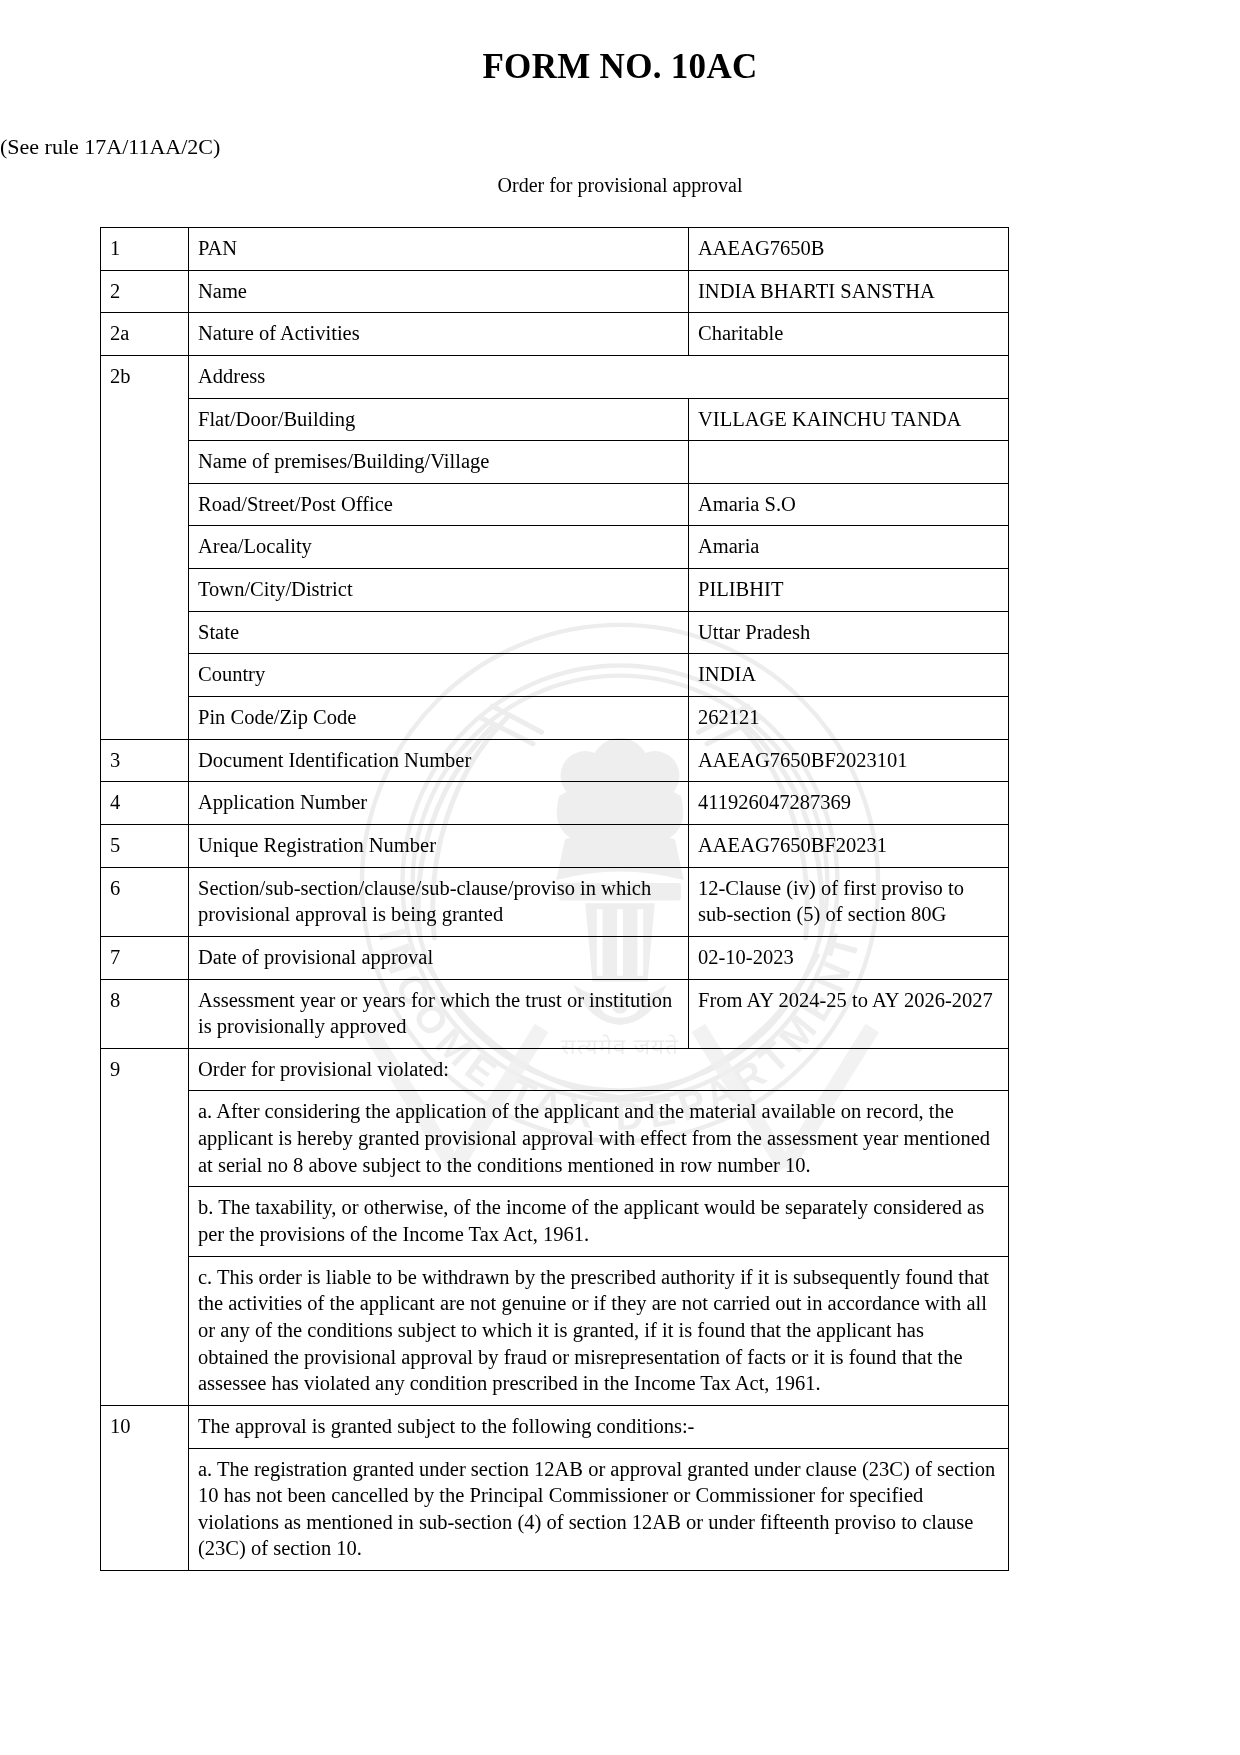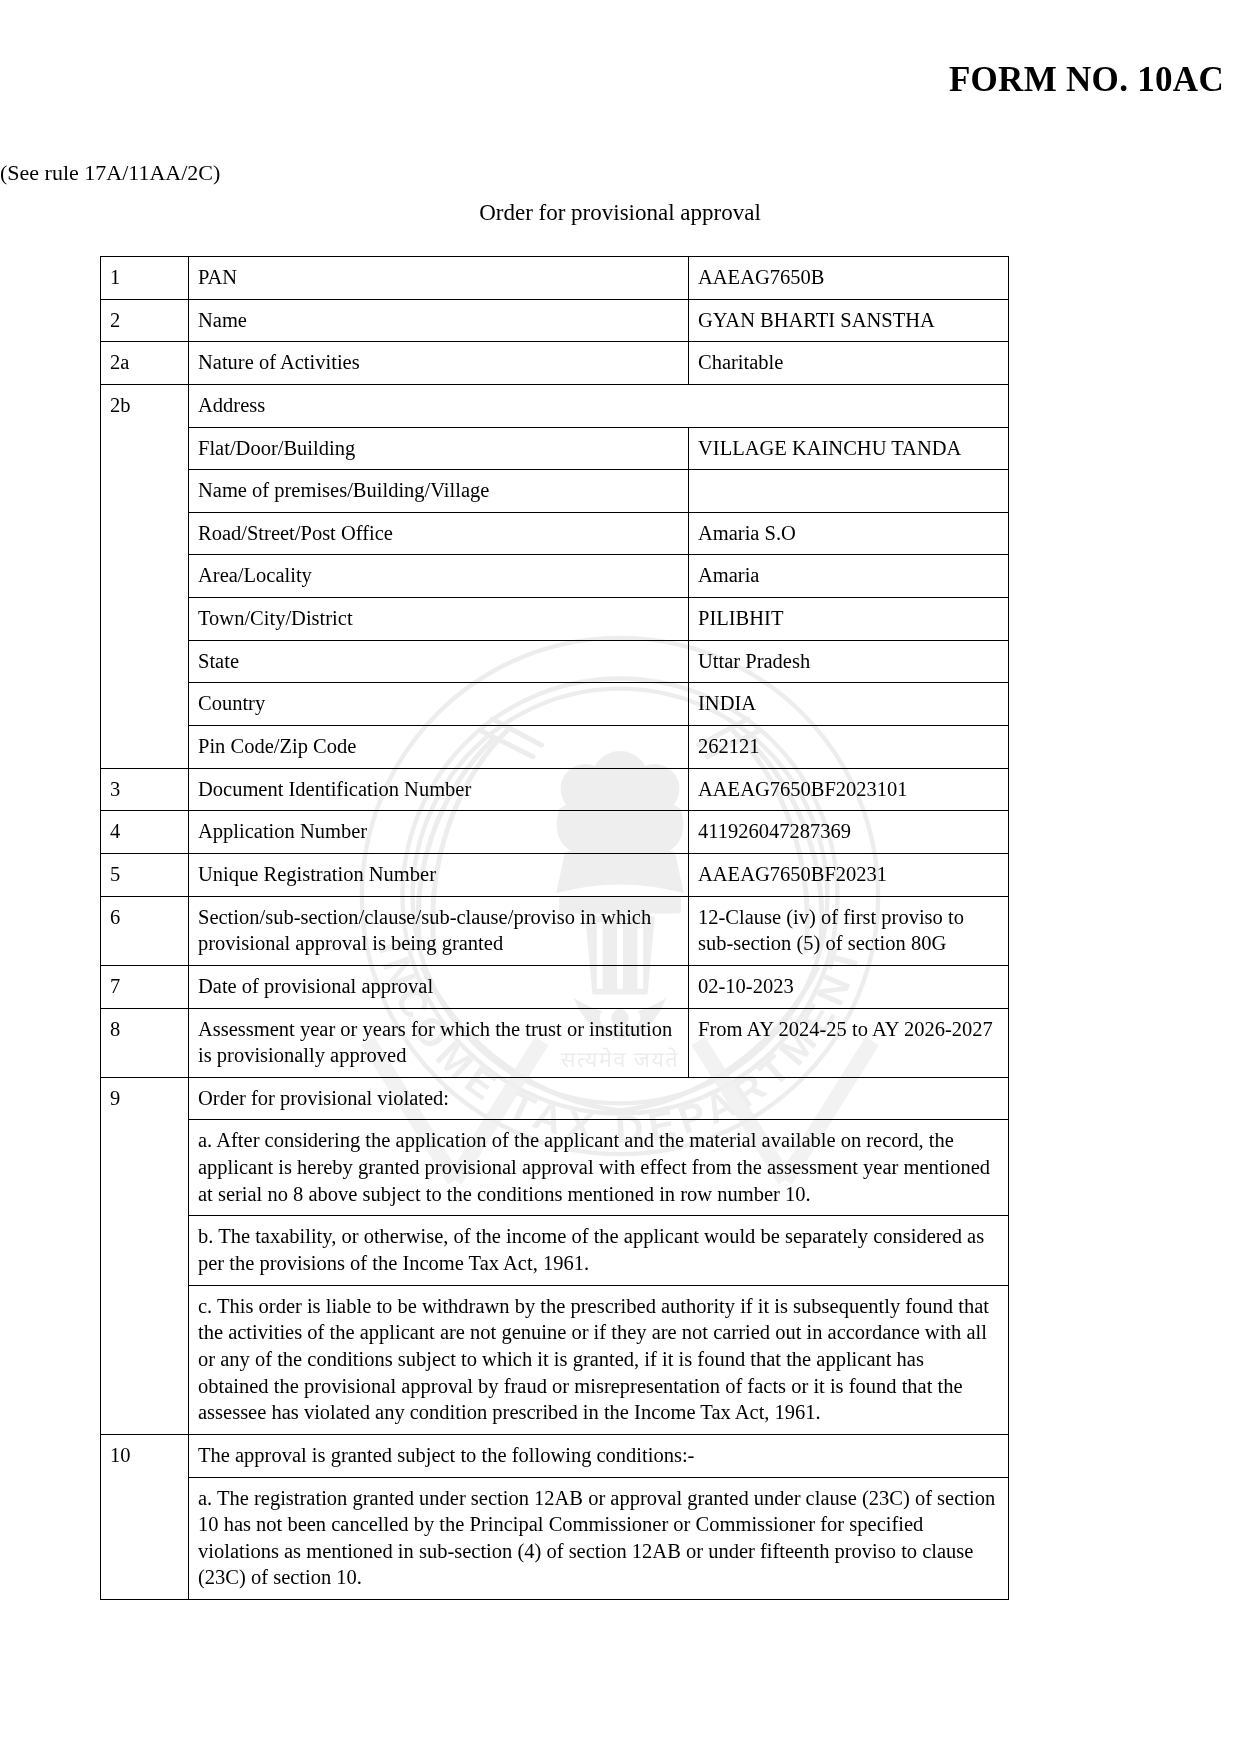--- a/index.html
+++ b/index.html
@@ -35,40 +35,40 @@
     opacity: 0.30;
     pointer-events: none;
     z-index: 0;
   }
   .watermark svg { width: 100%; height: 100%; display: block; }
 
   
   .doc-title {
     position: relative;
     z-index: 2;
-    text-align: right;
+    text-align: center;
     font-size: 35px;
     font-weight: bold;
     letter-spacing: 0.3px;
-    margin: 16px;
+    margin: 3px;
     padding-top: 44px;
     font-family: "Liberation Serif", "DejaVu Serif", serif;
   }
   .doc-rule {
     position: relative;
     z-index: 2;
     font-size: 22px;
     margin: 0;
     padding-top: 44px;
   }
   .doc-subtitle {
     position: relative;
     z-index: 2;
     text-align: center;
-    font-size: 23px;
+    font-size: 20px;
     margin: 0;
     padding-top: 14px;
   }
 
   
   .form-wrap {
     position: relative;
     z-index: 2;
     margin: 30px 100px 0 100px;
     width: 1040px;
@@ -179,21 +179,21 @@
 
         <tr>
           <td class="sno">1</td>
           <td class="label">PAN</td>
           <td class="value">AAEAG7650B</td>
         </tr>
 
         <tr>
           <td class="sno">2</td>
           <td class="label">Name</td>
-          <td class="value">GYAN BHARTI SANSTHA</td>
+          <td class="value">INDIA BHARTI SANSTHA</td>
         </tr>
 
         <tr>
           <td class="sno">2a</td>
           <td class="label">Nature of Activities</td>
           <td class="value">Charitable</td>
         </tr>
 
         <tr>
           <td class="sno" rowspan="9">2b</td>

